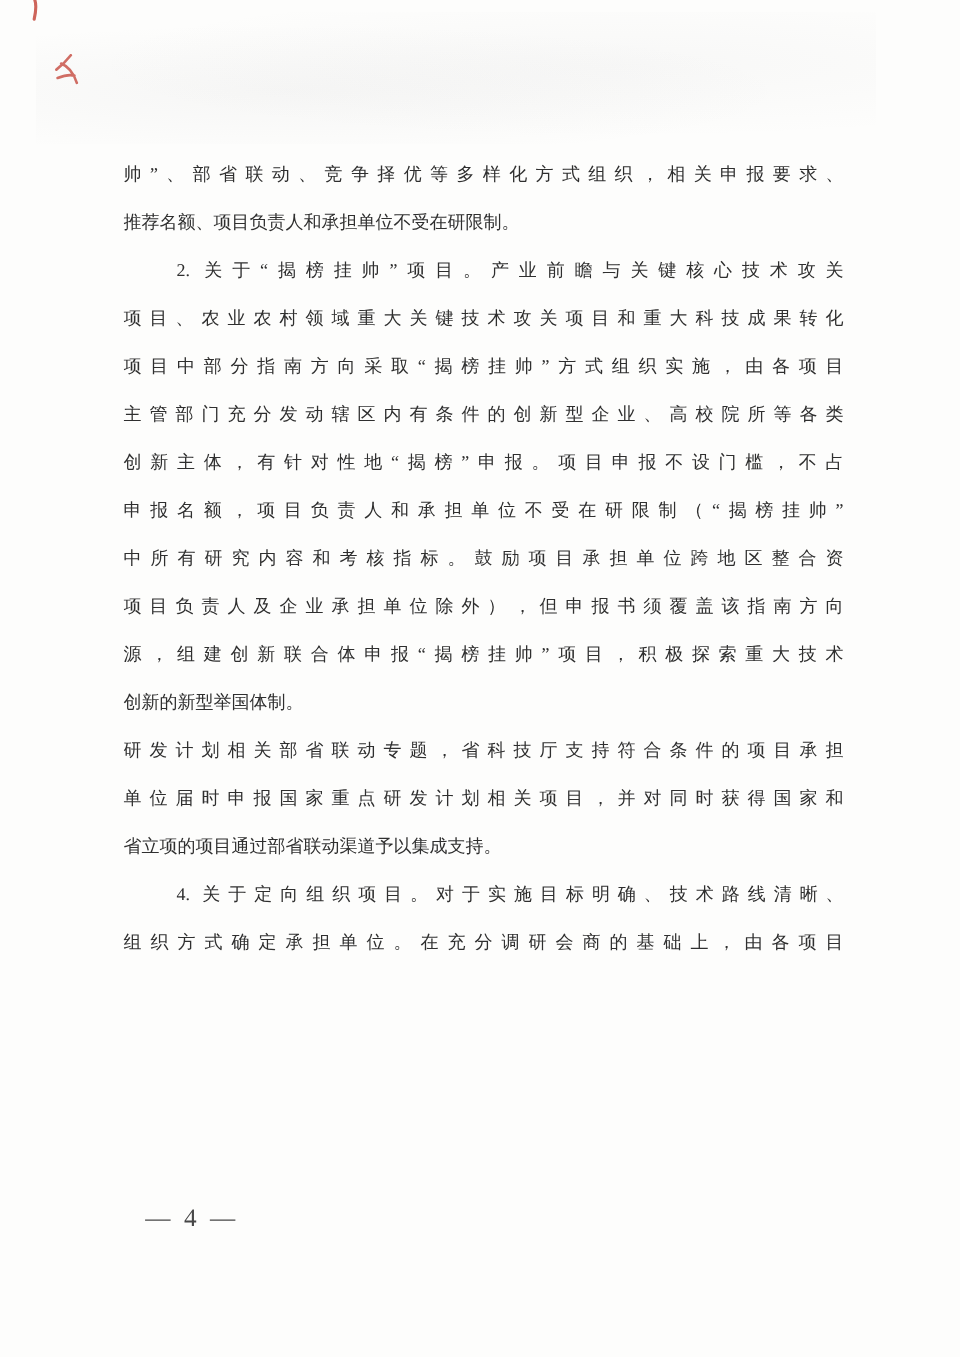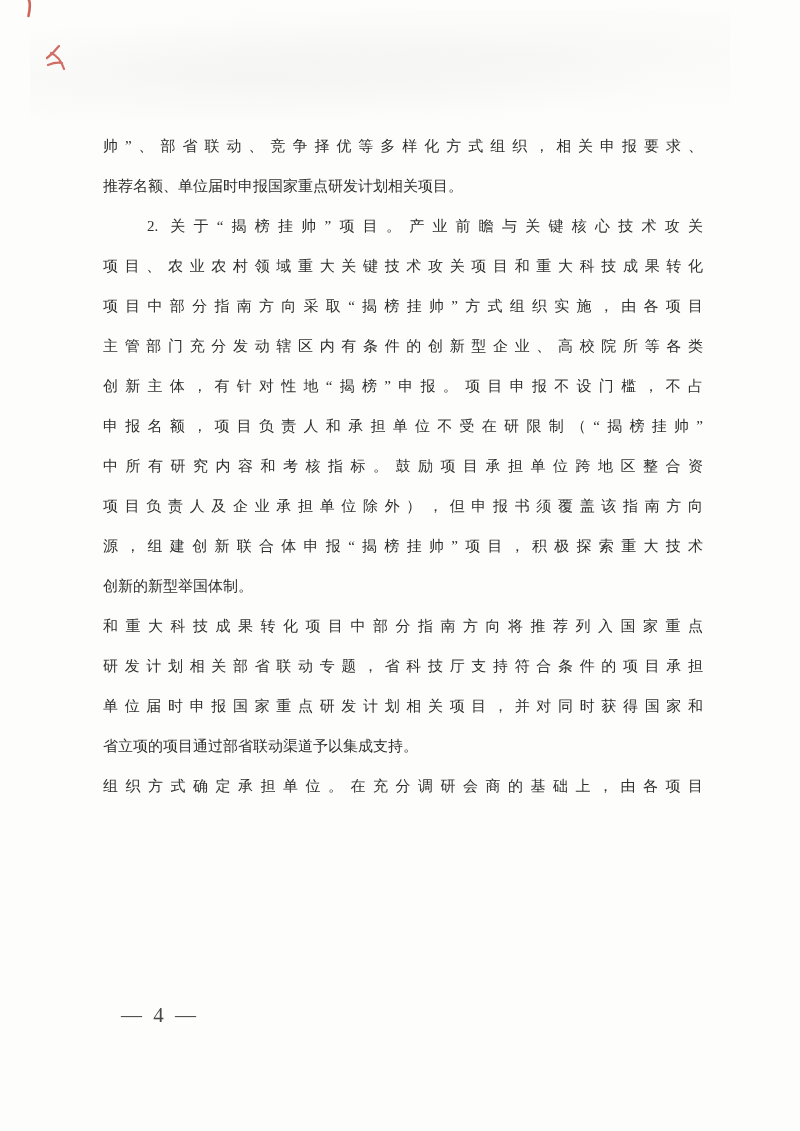--- a/index.html
+++ b/index.html
@@ -72,40 +72,40 @@
     <path d="M5 0 C6.5 4, 6 9, 4.5 16" stroke="var(--red)" stroke-width="2.6" fill="none" stroke-linecap="round" opacity="0.85"></path>
   </svg>
 
   <svg class="mark mark2" width="24" height="26" viewBox="0 0 24 26">
     <path d="M14 1 C10 6, 6 10, 2 13 M6 8 C11 10, 16 15, 19 24 M3 20 C8 18, 13 17, 17 18" stroke="var(--red)" stroke-width="2.2" fill="none" stroke-linecap="round" opacity="0.8"></path>
   </svg>
 
   <div class="content" id="content">
       <div class="paragraph">
         <div class="line">帅”、部省联动、竞争择优等多样化方式组织，相关申报要求、</div>
-        <div class="line last">推荐名额、单位届时申报国家重点研发计划相关项目。</div>
+        <div class="line last">推荐名额、项目负责人和承担单位不受在研限制。</div>
       </div>
       <div class="paragraph">
         <div class="line indent">2. 关于“揭榜挂帅”项目。产业前瞻与关键核心技术攻关</div>
         <div class="line">项目、农业农村领域重大关键技术攻关项目和重大科技成果转化</div>
         <div class="line">项目中部分指南方向采取“揭榜挂帅”方式组织实施，由各项目</div>
         <div class="line">主管部门充分发动辖区内有条件的创新型企业、高校院所等各类</div>
         <div class="line">创新主体，有针对性地“揭榜”申报。项目申报不设门槛，不占</div>
         <div class="line">申报名额，项目负责人和承担单位不受在研限制（“揭榜挂帅”</div>
         <div class="line">中所有研究内容和考核指标。鼓励项目承担单位跨地区整合资</div>
         <div class="line">项目负责人及企业承担单位除外），但申报书须覆盖该指南方向</div>
         <div class="line">源，组建创新联合体申报“揭榜挂帅”项目，积极探索重大技术</div>
         <div class="line last">创新的新型举国体制。</div>
       </div>
       <div class="paragraph">
-        <div class="line">和重大科技成果转化项目中部分指南方向将推荐列入国家重点</div>
         <div class="line">研发计划相关部省联动专题，省科技厅支持符合条件的项目承担</div>
         <div class="line">单位届时申报国家重点研发计划相关项目，并对同时获得国家和</div>
         <div class="line last">省立项的项目通过部省联动渠道予以集成支持。</div>
       </div>
       <div class="paragraph">
+        <div class="line indent">4. 关于定向组织项目。对于实施目标明确、技术路线清晰、</div>
         <div class="line">组织方式确定承担单位。在充分调研会商的基础上，由各项目</div>
       </div>
     </div>
 
   <div class="footer">— 4 —</div>
 
 </div>
 
 </body></html>

